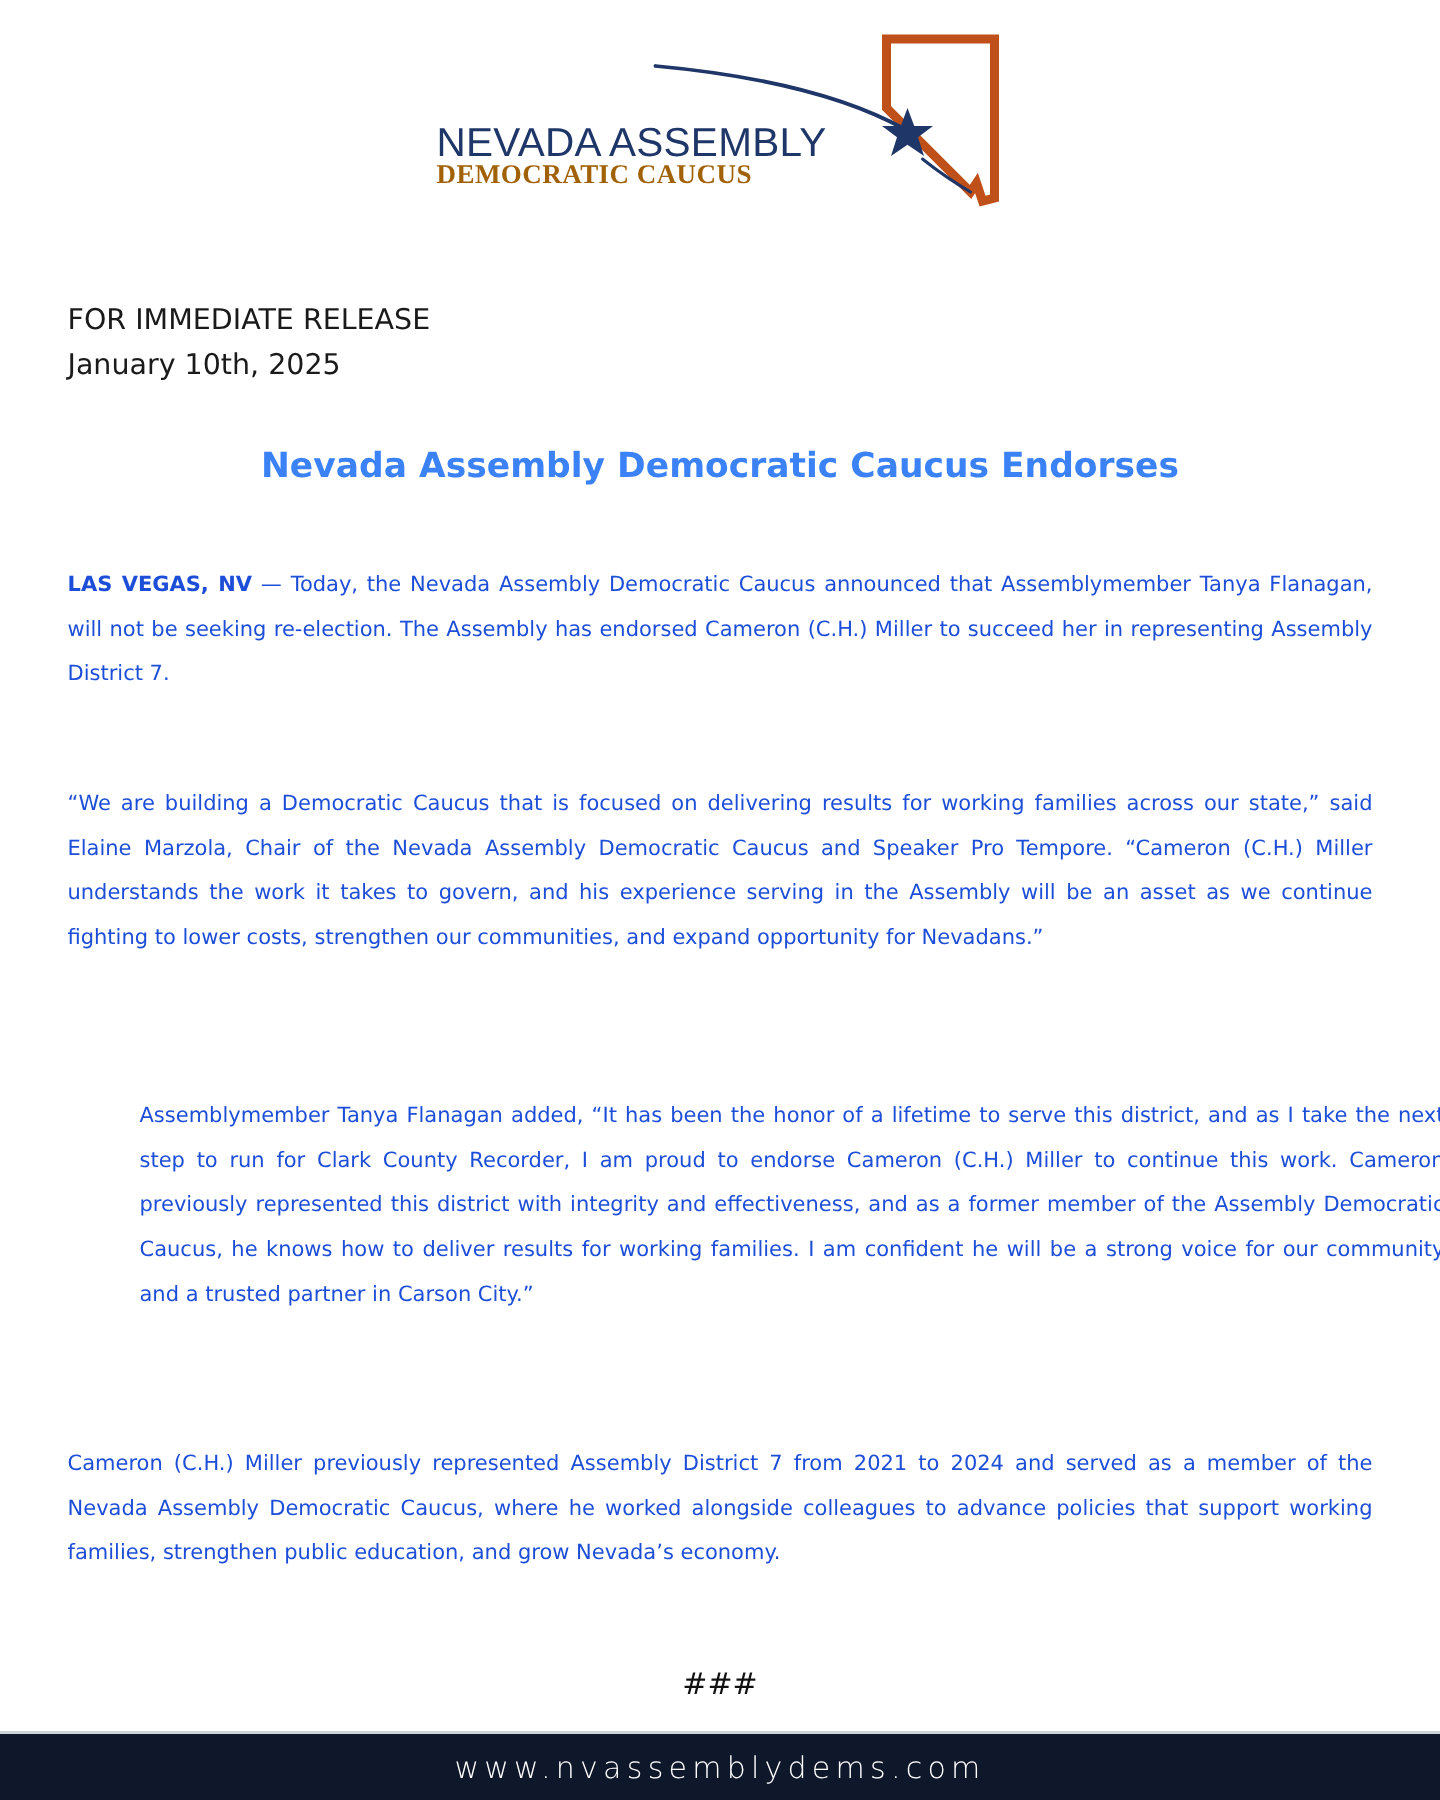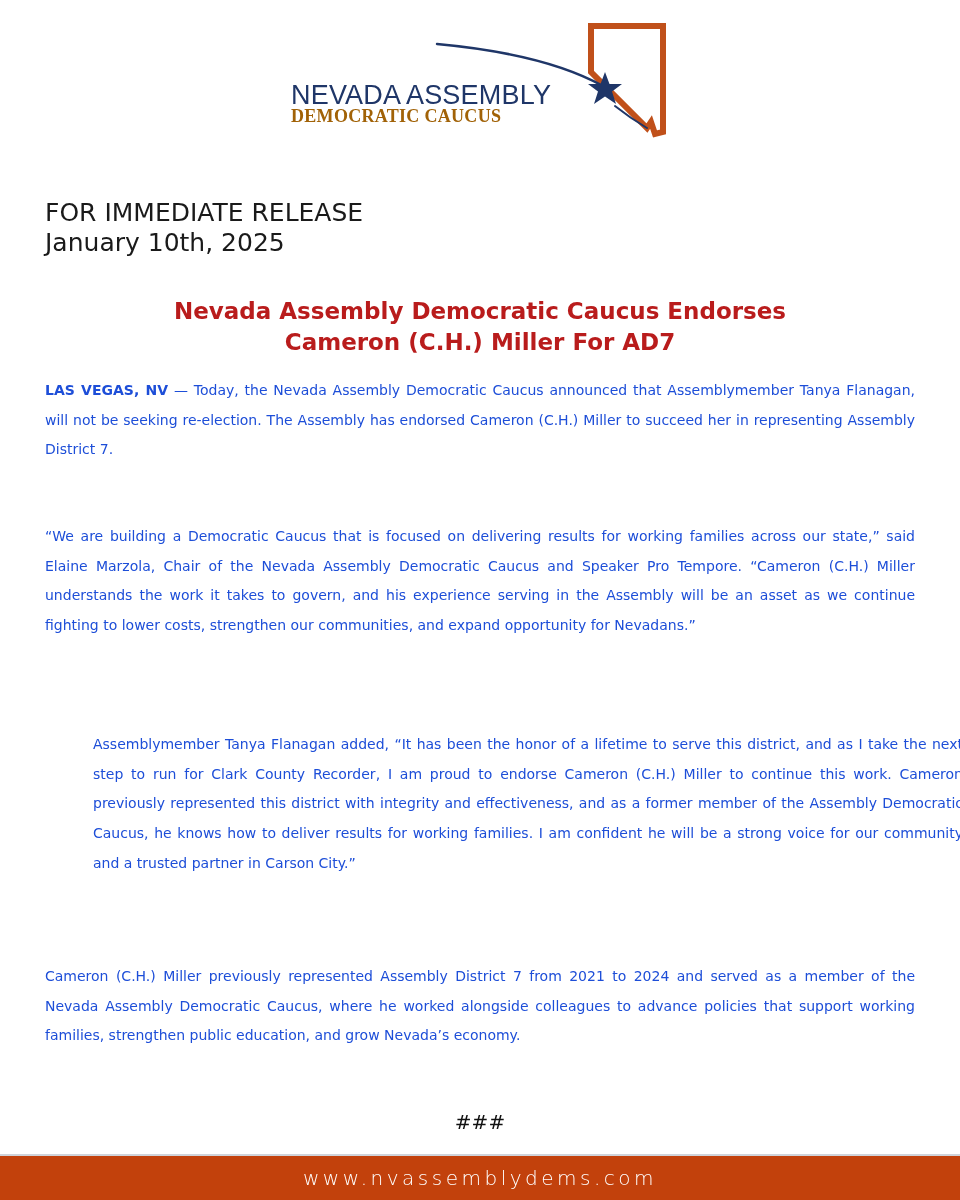--- a/index.html
+++ b/index.html
@@ -13,40 +13,40 @@
     .logo svg { position: absolute; left: 0; top: 0; }
     .logo-line1 {
       position: absolute; left: 6px; top: 58px; font-size: 27px; color: #1f3668;
       font-family: "Liberation Sans", sans-serif; letter-spacing: 0.2px; white-space: nowrap;
     }
     .logo-line2 {
       position: absolute; left: 6px; top: 84px; font-size: 18px; font-weight: bold; color: #a16207;
       font-family: Liberation Serif, serif; letter-spacing: 0.3px; white-space: nowrap;
     }
     .release {
-      position: absolute; left: 45px; top: 198px; font-size: 25px; line-height: 30px; color: #1a1a1a;
+      position: absolute; left: 45px; top: 198px; font-size: 19px; line-height: 30px; color: #1a1a1a;
     }
     .headline {
       position: absolute; left: 0; width: 960px; top: 296px; text-align: center;
-      font-size: 23px; font-weight: bold; line-height: 31px; color: #b91c1c;
+      font-size: 23px; font-weight: bold; line-height: 31px; color: #3b82f6;
     }
     .body-text {
       position: absolute; left: 45px; width: 870px; font-size: 14px; line-height: 29.7px;
       text-align: justify; color: #1d4ed8;
     }
     .p1 { top: 376px; }
     .p2 { top: 522px; }
     .p3 { top: 730px; margin-left: 48px; }
     .p4 { top: 962px; }
     .dateline { font-weight: bold; }
     .endmark {
       position: absolute; left: 0; width: 960px; top: 1110px; text-align: center; font-size: 20px; color: #111;
     }
     .footer {
-      position: absolute; left: 0; top: 1154px; width: 960px; height: 46px; background: #c2410c;
+      position: absolute; left: 0; top: 1154px; width: 960px; height: 46px; background: #0f172a;
       border-top: 2px solid #cfd3da; box-sizing: border-box;
       display: flex; align-items: center; justify-content: center;
     }
     .footer-link {
       color: #ffffff; font-size: 20px; letter-spacing: 3.5px; text-decoration: none;
       font-family: "DejaVu Sans", sans-serif; font-weight: 300;
     }
   </style>
 </head>
 <body>
@@ -65,21 +65,20 @@
   <div class="logo-line2">DEMOCRATIC CAUCUS</div>
 </div>
 
 <div class="release">
   <div>FOR IMMEDIATE RELEASE</div>
   <div>January 10th, 2025</div>
 </div>
 
 <div class="headline">
   <div>Nevada Assembly Democratic Caucus Endorses</div>
-  <div>Cameron (C.H.) Miller For AD7</div>
 </div>
 
 <div class="body-text p1"><span class="dateline">LAS VEGAS, NV</span><span> — Today, the Nevada Assembly Democratic Caucus announced that Assemblymember Tanya Flanagan, will not be seeking re-election. The Assembly has endorsed Cameron (C.H.) Miller to succeed her in representing Assembly District 7.</span></div>
 
 <div class="body-text p2">“We are building a Democratic Caucus that is focused on delivering results for working families across our state,” said Elaine Marzola, Chair of the Nevada Assembly Democratic Caucus and Speaker Pro Tempore. “Cameron (C.H.) Miller understands the work it takes to govern, and his experience serving in the Assembly will be an asset as we continue fighting to lower costs, strengthen our communities, and expand opportunity for Nevadans.”</div>
 
 <div class="body-text p3">Assemblymember Tanya Flanagan added, “It has been the honor of a lifetime to serve this district, and as I take the next step to run for Clark County Recorder, I am proud to endorse Cameron (C.H.) Miller to continue this work. Cameron previously represented this district with integrity and effectiveness, and as a former member of the Assembly Democratic Caucus, he knows how to deliver results for working families. I am confident he will be a strong voice for our community and a trusted partner in Carson City.”</div>
 
 <div class="body-text p4">Cameron (C.H.) Miller previously represented Assembly District 7 from 2021 to 2024 and served as a member of the Nevada Assembly Democratic Caucus, where he worked alongside colleagues to advance policies that support working families, strengthen public education, and grow Nevada’s economy.</div>
 

